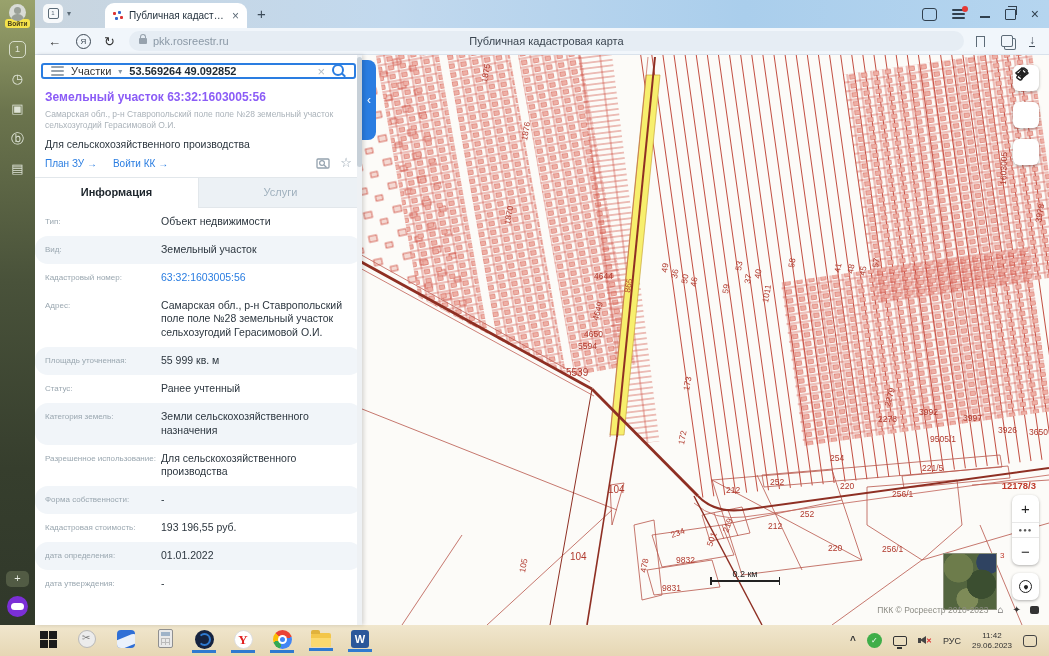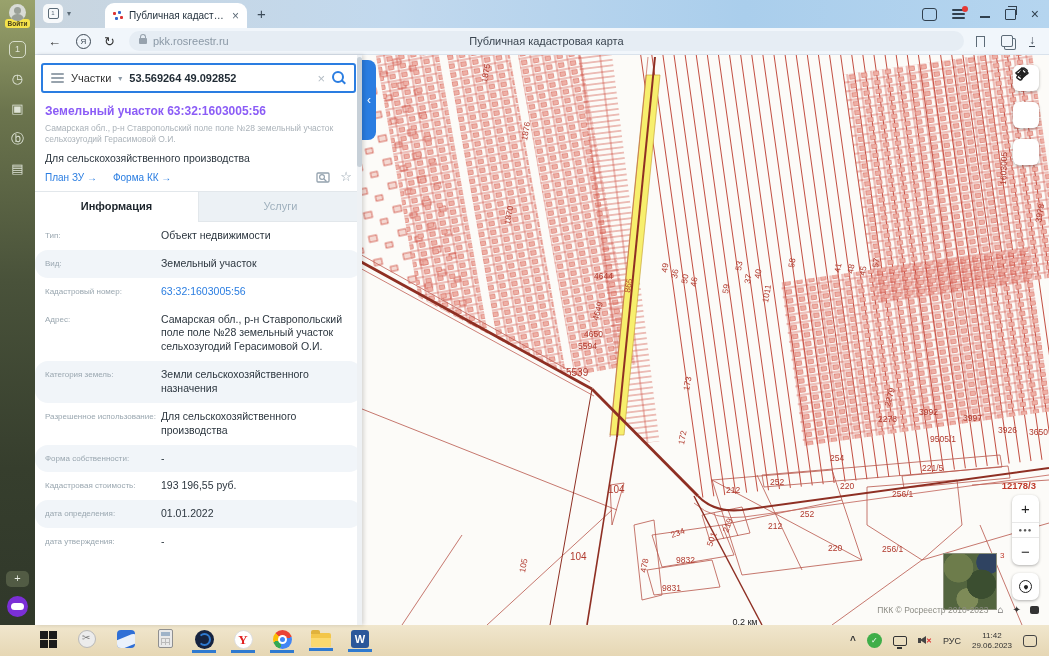--- a/index.html
+++ b/index.html
@@ -65,21 +65,21 @@
   .tool-r{display:flex;align-items:center;gap:16px;margin-right:14px;}
   .iflag{width:9px;height:11px;border:1.5px solid #5d6b77;border-bottom:none;position:relative;box-sizing:border-box;}
   .iflag:after{content:'';position:absolute;left:0;bottom:-4px;border-left:3px solid transparent;border-right:3px solid transparent;border-top:4px solid #f1f6fb;width:0;}
   .icoll{width:10px;height:10px;border:1.4px solid #5d6b77;border-radius:2px;box-shadow:3px 3px 0 -1px #f1f6fb,3px 3px 0 0 #5d6b77;}
   .idown{font-size:12px;color:#3c4854;border-bottom:1.6px solid #3c4854;line-height:11px;}
 
   
   .panel{position:absolute;left:35px;top:55px;width:327px;height:570px;background:#fff;z-index:10;
     box-shadow:2px 0 4px rgba(0,0,0,.15);display:flex;flex-direction:column;box-sizing:border-box;}
   .searchwrap{padding:8px 6px 7px 6px;}
-  .searchbox{height:30px;border:2px solid #2a7de1;border-radius:3px;display:flex;align-items:center;padding:0 8px;gap:7px;box-sizing:border-box;}
+  .searchbox{height:16px;border:2px solid #2a7de1;border-radius:3px;display:flex;align-items:center;padding:0 8px;gap:7px;box-sizing:border-box;}
   .burger{width:13px;display:flex;flex-direction:column;gap:2.4px;flex:none;}
   .burger i{height:1.8px;background:#98a3ad;border-radius:1px;}
   .scat{font-size:11px;color:#333;}
   .schev{font-size:8px;color:#8b99a6;}
   .squery{flex:1;font-size:11px;color:#1f2a33;font-weight:bold;white-space:nowrap;overflow:hidden;}
   .sclear{font-size:13px;color:#b3bcc4;}
   .mag{width:14px;height:14px;position:relative;flex:none;}
   .mag .c{width:8px;height:8px;border:2px solid #2a7de1;border-radius:50%;}
   .mag .h{position:absolute;width:5px;height:2px;background:#2a7de1;transform:rotate(45deg);left:9px;top:10px;}
   .phead{padding:4px 10px 0 10px;}
@@ -120,21 +120,21 @@
     box-shadow:0 1px 3px rgba(0,0,0,.3);display:flex;align-items:center;justify-content:center;z-index:5;}
   .locate .o{width:13px;height:13px;border:1.6px solid #222;border-radius:50%;display:flex;align-items:center;justify-content:center;box-sizing:border-box;}
   .locate .d{width:4px;height:4px;background:#222;border-radius:50% 50% 50% 0;transform:rotate(-45deg);}
   .thumb{position:absolute;left:581px;top:498px;width:54px;height:57px;border:1px solid #8a8f7a;box-sizing:border-box;z-index:4;
     background-color:#53653f;
     background-image:radial-gradient(circle at 28% 25%,#6d7c4b 0 26%,transparent 27%),
       radial-gradient(circle at 72% 55%,#3b4e30 0 30%,transparent 31%),
       radial-gradient(circle at 45% 82%,#7e8b58 0 20%,transparent 21%),
       radial-gradient(circle at 85% 15%,#2f4361 0 18%,transparent 19%);}
   .thumbbadge{position:absolute;left:638px;top:496px;color:#c0392b;font-size:8px;z-index:5;}
-  .scale{position:absolute;left:348px;top:562px;width:70px;text-align:center;z-index:4;}
+  .scale{position:absolute;left:348px;top:514px;width:70px;text-align:center;z-index:4;}
   .scaletxt{font-size:9px;color:#222;}
   .scalebar{margin-top:1px;height:2px;background:#222;position:relative;}
   .scalebar:before,.scalebar:after{content:'';position:absolute;top:-3px;width:1.5px;height:8px;background:#222;}
   .scalebar:before{left:0;} .scalebar:after{right:0;}
   .credit{position:absolute;right:10px;top:550px;display:flex;align-items:center;gap:9px;z-index:4;}
   .credittxt{font-size:8.5px;color:#8c8c84;}
   .crediticon{font-size:10px;color:#333;line-height:10px;}
   .crediticon.sq{width:9px;height:8px;background:#333;border-radius:2px;}
 
   
@@ -453,21 +453,21 @@
             <div class="h"></div>
           </div>
       </div>
     </div>
     <div class="phead">
       <div class="ptitle2">Земельный участок 63:32:1603005:56</div>
       <div class="psub">Самарская обл., р-н Ставропольский поле поле №28 земельный участок сельхозугодий Герасимовой О.И.</div>
       <div class="pusage">Для сельскохозяйственного производства</div>
       <div class="plinks">
         <span class="plink">План ЗУ →</span>
-        <span class="plink">Форма КК →</span>
+        <span class="plink">Войти КК →</span>
         <span class="plicons">
           <svg width="14" height="13">
               <rect x="1" y="2" width="12" height="9" rx="1" fill="none" stroke="#94a2ae" stroke-width="1.3"></rect>
               <circle cx="6" cy="6" r="2.4" fill="none" stroke="#94a2ae" stroke-width="1.2"></circle>
               <line x1="8" y1="8" x2="10.5" y2="10.5" stroke="#94a2ae" stroke-width="1.2"></line>
             </svg>
           <span class="star">☆</span>
         </span>
       </div>
     </div>
@@ -484,20 +484,28 @@
           <div class="rl">Вид:</div>
           <div class="rv">Земельный участок</div>
         </div>
         <div class="row">
           <div class="rl">Кадастровый номер:</div>
           <div class="rv link">63:32:1603005:56</div>
         </div>
         <div class="row">
           <div class="rl">Адрес:</div>
           <div class="rv">Самарская обл., р-н Ставропольский поле поле №28 земельный участок сельхозугодий Герасимовой О.И.</div>
+        </div>
+        <div class="row alt">
+          <div class="rl">Площадь уточненная:</div>
+          <div class="rv">55 999 кв. м</div>
+        </div>
+        <div class="row">
+          <div class="rl">Статус:</div>
+          <div class="rv">Ранее учтенный</div>
         </div>
         <div class="row alt">
           <div class="rl">Категория земель:</div>
           <div class="rv">Земли сельскохозяйственного назначения</div>
         </div>
         <div class="row">
           <div class="rl">Разрешенное использование:</div>
           <div class="rv">Для сельскохозяйственного производства</div>
         </div>
         <div class="row alt">

